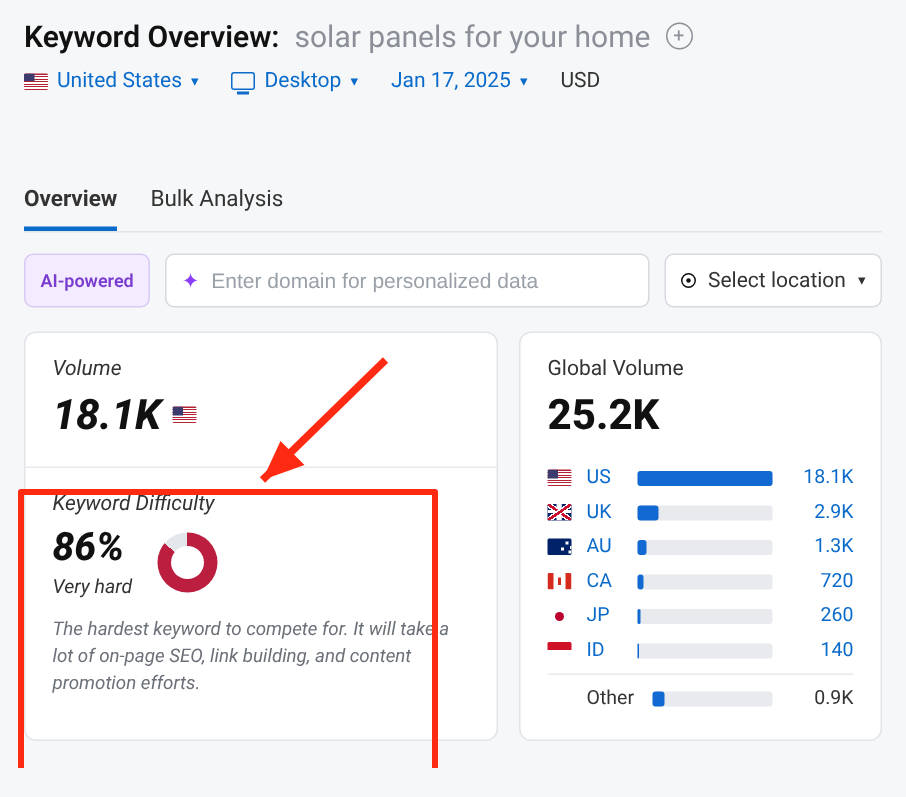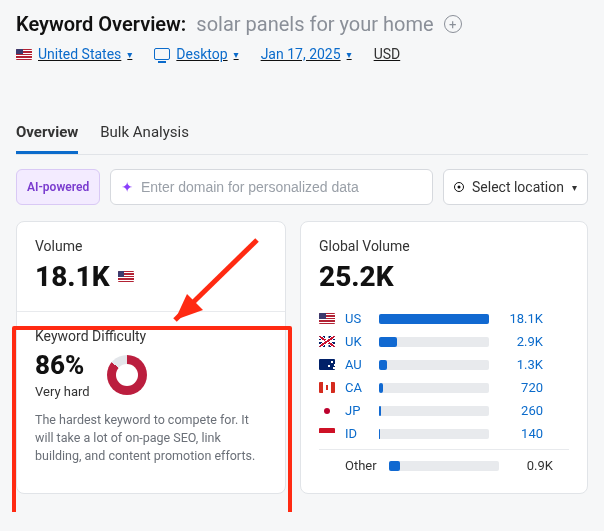--- a/index.html
+++ b/index.html
@@ -2,21 +2,21 @@
 <html><head>
 <meta charset="utf-8">
 <style>
   * { box-sizing: border-box; margin: 0; padding: 0; }
   body { font-family: -apple-system, BlinkMacSystemFont, "Segoe UI", Roboto, sans-serif; background: #f6f7f8; color: #111; width: 604px; }
   .page { padding: 12px 16px 18px; }
   .title-row { display: flex; align-items: center; gap: 10px; margin-bottom: 10px; }
   .title-label { font-size: 20px; font-weight: 600; color: #111; }
   .title-kw { font-size: 20px; color: #8a8f98; }
   .plus-circle { width: 18px; height: 18px; border: 1.5px solid #8a8f98; border-radius: 50%; display: inline-flex; align-items: center; justify-content: center; color: #8a8f98; font-size: 13px; line-height: 1; }
-  .filters { display: flex; align-items: center; gap: 22px; margin-bottom: 14px; font-size: 14px; text-decoration: underline; }
+  .filters { display: flex; align-items: center; gap: 22px; margin-bottom: 14px; font-size: 14px; }
   .flink { color: #0b6bcb; display: inline-flex; align-items: center; gap: 6px; cursor: pointer; }
   .chev-down { font-size: 10px; }
   .flag { width: 16px; height: 11px; display: inline-block; border-radius: 1px; background: #bbb; position: relative; overflow: hidden; }
   .flag-us { background: linear-gradient(#b22234 0 7.7%,#fff 7.7% 15.4%,#b22234 15.4% 23.1%,#fff 23.1% 30.8%,#b22234 30.8% 38.5%,#fff 38.5% 46.2%,#b22234 46.2% 53.8%,#fff 53.8% 61.5%,#b22234 61.5% 69.2%,#fff 69.2% 76.9%,#b22234 76.9% 84.6%,#fff 84.6% 92.3%,#b22234 92.3% 100%); }
   .flag-us::before { content:""; position:absolute; left:0; top:0; width:42%; height:54%; background:#3c3b6e; }
   .flag-uk { background:#012169; }
   .flag-uk::before { content:""; position:absolute; inset:0; background: linear-gradient(to bottom right, transparent 40%, #fff 40%, #fff 45%, #c8102e 45%, #c8102e 55%, #fff 55%, #fff 60%, transparent 60%), linear-gradient(to bottom left, transparent 40%, #fff 40%, #fff 45%, #c8102e 45%, #c8102e 55%, #fff 55%, #fff 60%, transparent 60%), linear-gradient(#fff,#fff) center/100% 22% no-repeat, linear-gradient(#fff,#fff) center/22% 100% no-repeat, linear-gradient(#c8102e,#c8102e) center/100% 12% no-repeat, linear-gradient(#c8102e,#c8102e) center/12% 100% no-repeat; }
   .flag-au { background:#012169; }
   .flag-au::before { content:""; position:absolute; right:2px; top:2px; width:2px; height:2px; background:#fff; box-shadow:3px 3px #fff,-3px 4px #fff,2px 6px #fff; }
   .flag-ca { background:#fff; }
@@ -35,21 +35,21 @@
   .ai-badge { background:#f3ebff; border:1px solid #d9c9f5; color:#7a3ccf; font-size:12px; padding:6px 10px; border-radius:6px; font-weight:600; display:flex; align-items:center;text-align:right; }
   .domain-input { flex:1; display:flex; align-items:center; gap:8px; background:#fff; border:1px solid #d6d9de; border-radius:6px; padding:0 10px; height:36px; }
   .sparkle { color:#8a3ffc; font-size:14px; }
   .domain-input input { border:none; outline:none; flex:1; font-size:14px; color:#333; }
   .domain-input input::placeholder { color:#9aa0a8; }
   .loc-select { display:flex; align-items:center; gap:8px; background:#fff; border:1px solid #d6d9de; border-radius:6px; padding:16px 10px; height:36px; font-size:14px; color:#333; cursor:pointer; }
   .pin-icon { width:10px; height:10px; border:1.5px solid #111; border-radius:50%; position:relative; }
   .pin-icon::after { content:""; position:absolute; left:50%; top:50%; width:3px; height:3px; background:#111; border-radius:50%; transform:translate(-50%,-50%);}
   .cards { display:flex; gap:14px; }
   .card { background:#fff; border:1px solid #e1e4e8; border-radius:8px; padding:16px 18px; }
-  .card-left { width:270px; position:relative; }
+  .card-left { width:316px; position:relative;font-style:italic; }
   .card-right { flex:1; width:284px; }
   .section-title { font-size:14px; color:#333; margin-bottom:6px; }
   .big-val { font-size:28px; font-weight:800; display:flex; align-items:center; gap:8px; }
   .hr { border:none; border-top:1px solid #e8eaed; margin:18px -18px 16px; }
   .kd-row { display:flex; align-items:center; gap:17px; }
   .kd-val { font-size:26px; font-weight:800; }
   .kd-label { font-size:13px; color:#333; margin-top:4px; }
   .kd-desc { font-size:12.5px; color:#6b7078; margin-top:12px; line-height:1.45; }
   .donut { width:40px; height:40px; border-radius:50%; background: conic-gradient(#bb1e3e 0 86%, #e3e6ea 86% 100%); display:flex; align-items:center; justify-content:center; }
   .donut::after { content:""; width:22px; height:22px; background:#fff; border-radius:50%; }

